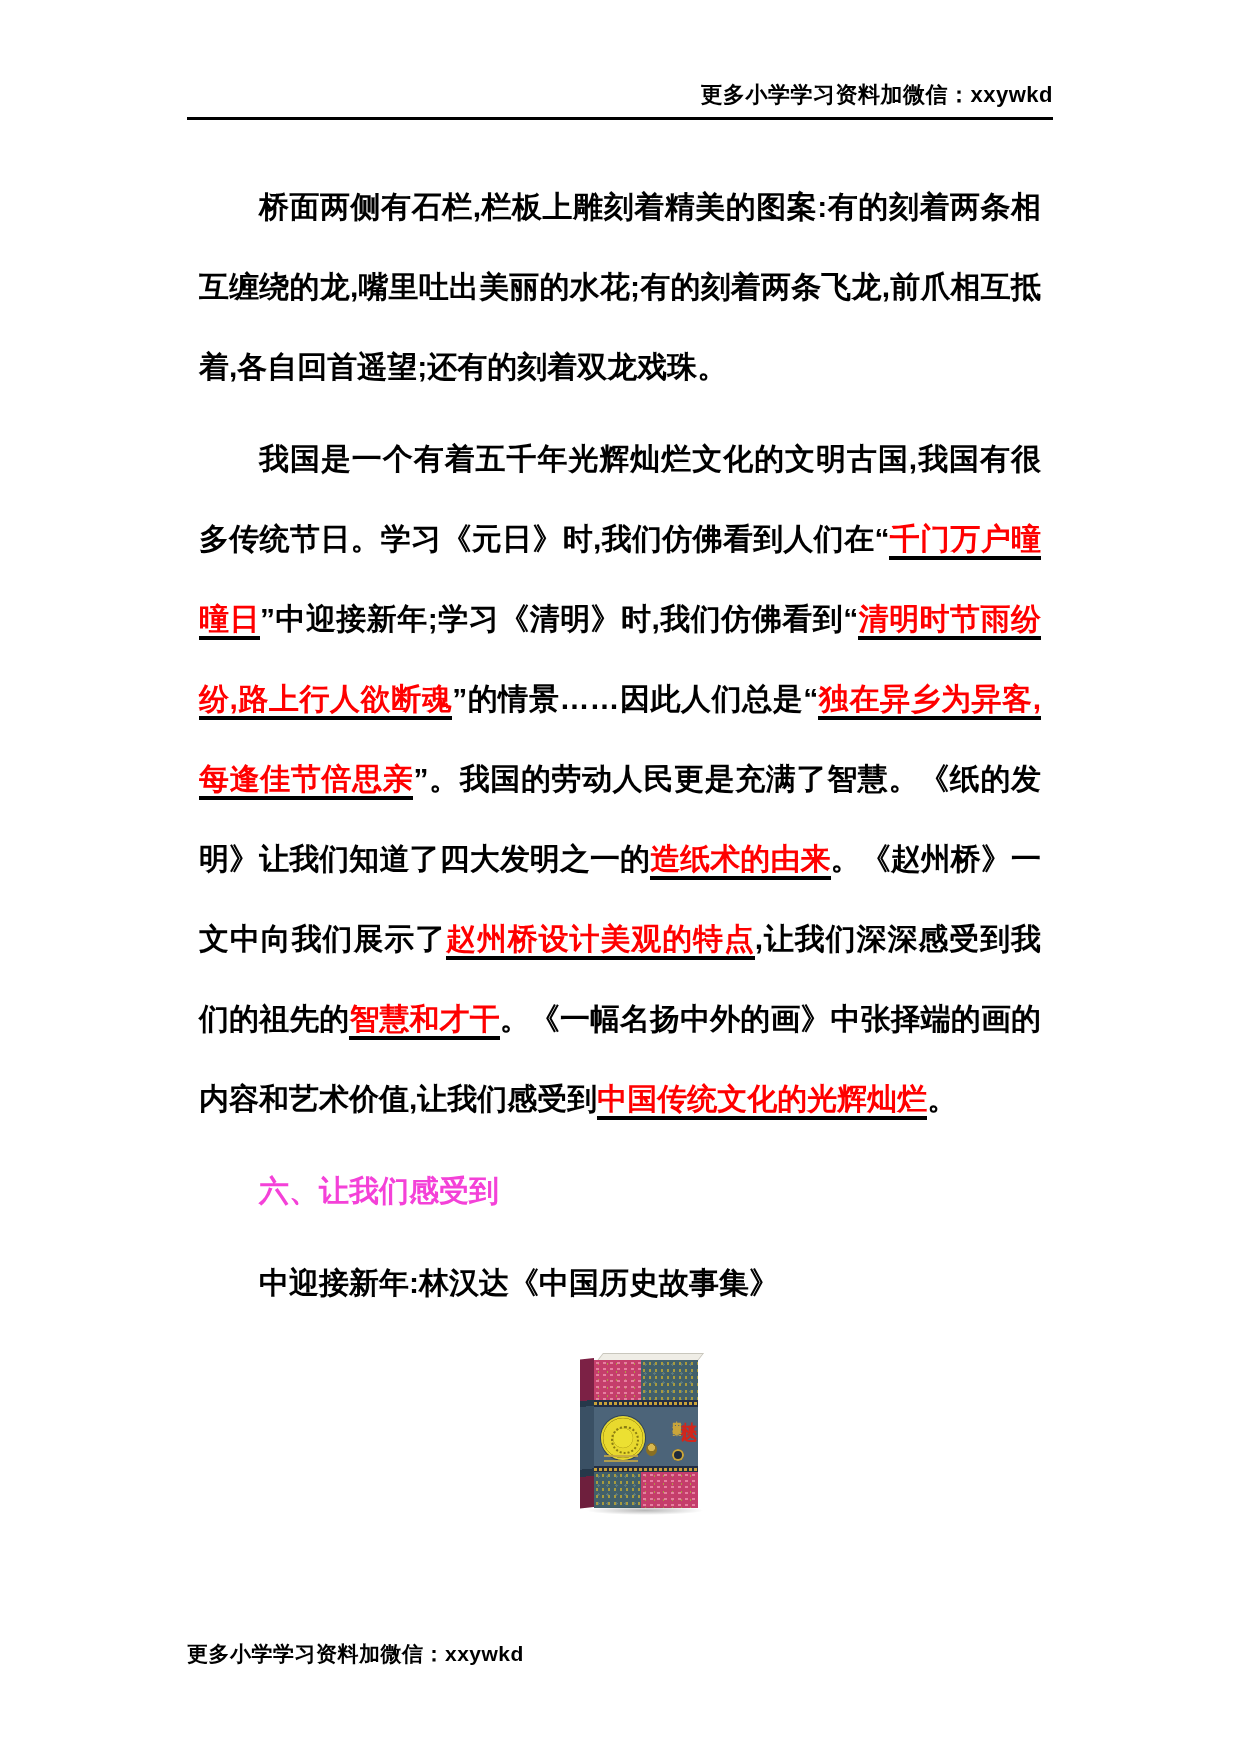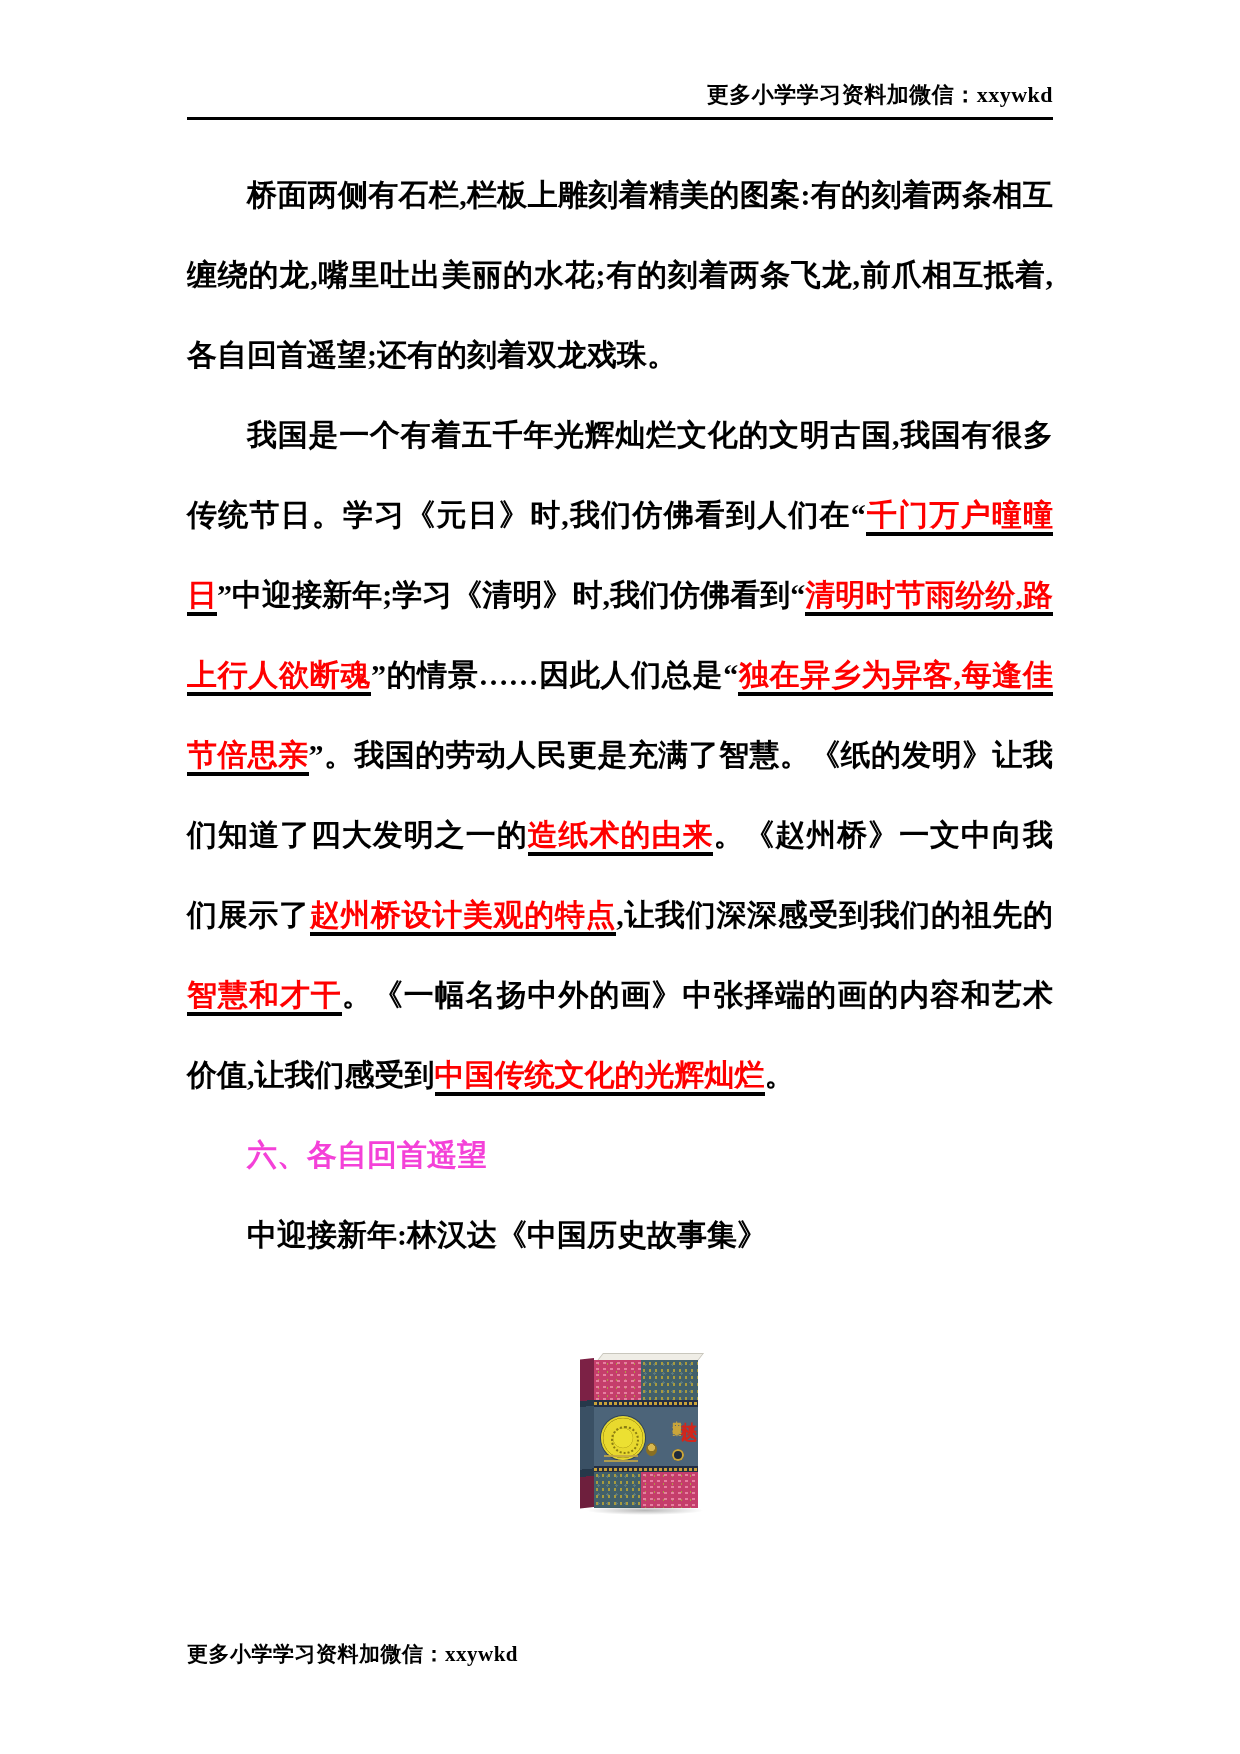--- a/index.html
+++ b/index.html
@@ -2,21 +2,21 @@
 <html style="--heading-color: #f441d8; --highlight-color: #ff0000;"><head>
 <meta charset="utf-8">
 <style>
   html, body { margin: 0; padding: 0; background: #ffffff; }
   .page {
     position: relative;
     width: 1240px;
     height: 1754px;
     background: #ffffff;
     overflow: hidden;
-    font-family: Liberation Serif, serif;
+    font-family: Liberation Sans, sans-serif;
     color: #000;
   }
 
   
   .header {
     position: absolute;
     left: 187px;
     right: 187px;
     top: 80px;
     padding-bottom: 7px;
@@ -31,21 +31,21 @@
   .doc {
     position: absolute;
     left: 187px;
     top: 155px;
     width: 866px;
     font-size: 30px;
     font-weight: bold;
     line-height: 80px;
     text-align: justify;
   }
-  .doc p { margin: 0; }
+  .doc p { margin: 12px; }
   .doc p.indent { text-indent: 60px; }
   .doc p.heading { color: var(--heading-color, #f441d8); text-align: left; }
   .doc .hl {
     color: var(--highlight-color, #ff0000);
     border-bottom: 4px solid #000;
     padding-bottom: 1px;
   }
 
   
   .book {
@@ -195,21 +195,21 @@
 </head>
 <body>
 
 <div class="page">
 
   <div class="header">更多小学学习资料加微信：xxywkd</div>
 
   <div class="doc">
       <p class="body indent"><span>桥面两侧有石栏,栏板上雕刻着精美的图案:有的刻着两条相互缠绕的龙,嘴里吐出美丽的水花;有的刻着两条飞龙,前爪相互抵着,各自回首遥望;还有的刻着双龙戏珠。</span></p>
       <p class="body indent"><span>我国是一个有着五千年光辉灿烂文化的文明古国,我国有很多传统节日。学习《元日》时,我们仿佛看到人们在“</span><span class="hl">千门万户曈曈日</span><span>”中迎接新年;学习《清明》时,我们仿佛看到“</span><span class="hl">清明时节雨纷纷,路上行人欲断魂</span><span>”的情景……因此人们总是“</span><span class="hl">独在异乡为异客,每逢佳节倍思亲</span><span>”。我国的劳动人民更是充满了智慧。《纸的发明》让我们知道了四大发明之一的</span><span class="hl">造纸术的由来</span><span>。《赵州桥》一文中向我们展示了</span><span class="hl">赵州桥设计美观的特点</span><span>,让我们深深感受到我们的祖先的</span><span class="hl">智慧和才干</span><span>。《一幅名扬中外的画》中张择端的画的内容和艺术价值,让我们感受到</span><span class="hl">中国传统文化的光辉灿烂</span><span>。</span></p>
-      <p class="heading indent"><span>六、各自回首遥望</span></p>
+      <p class="heading indent"><span>六、让我们感受到</span></p>
       <p class="body indent"><span>中迎接新年:林汉达《中国历史故事集》</span></p>
     </div>
 
   <div class="book">
     <div class="book-top-edge"></div>
     <div class="book-spine"></div>
     <div class="book-front">
       <div class="bc-row bc-row1">
         <div class="bc-half-l bc-r-crimson"></div>
         <div class="bc-half-r bc-r-teal"></div>

